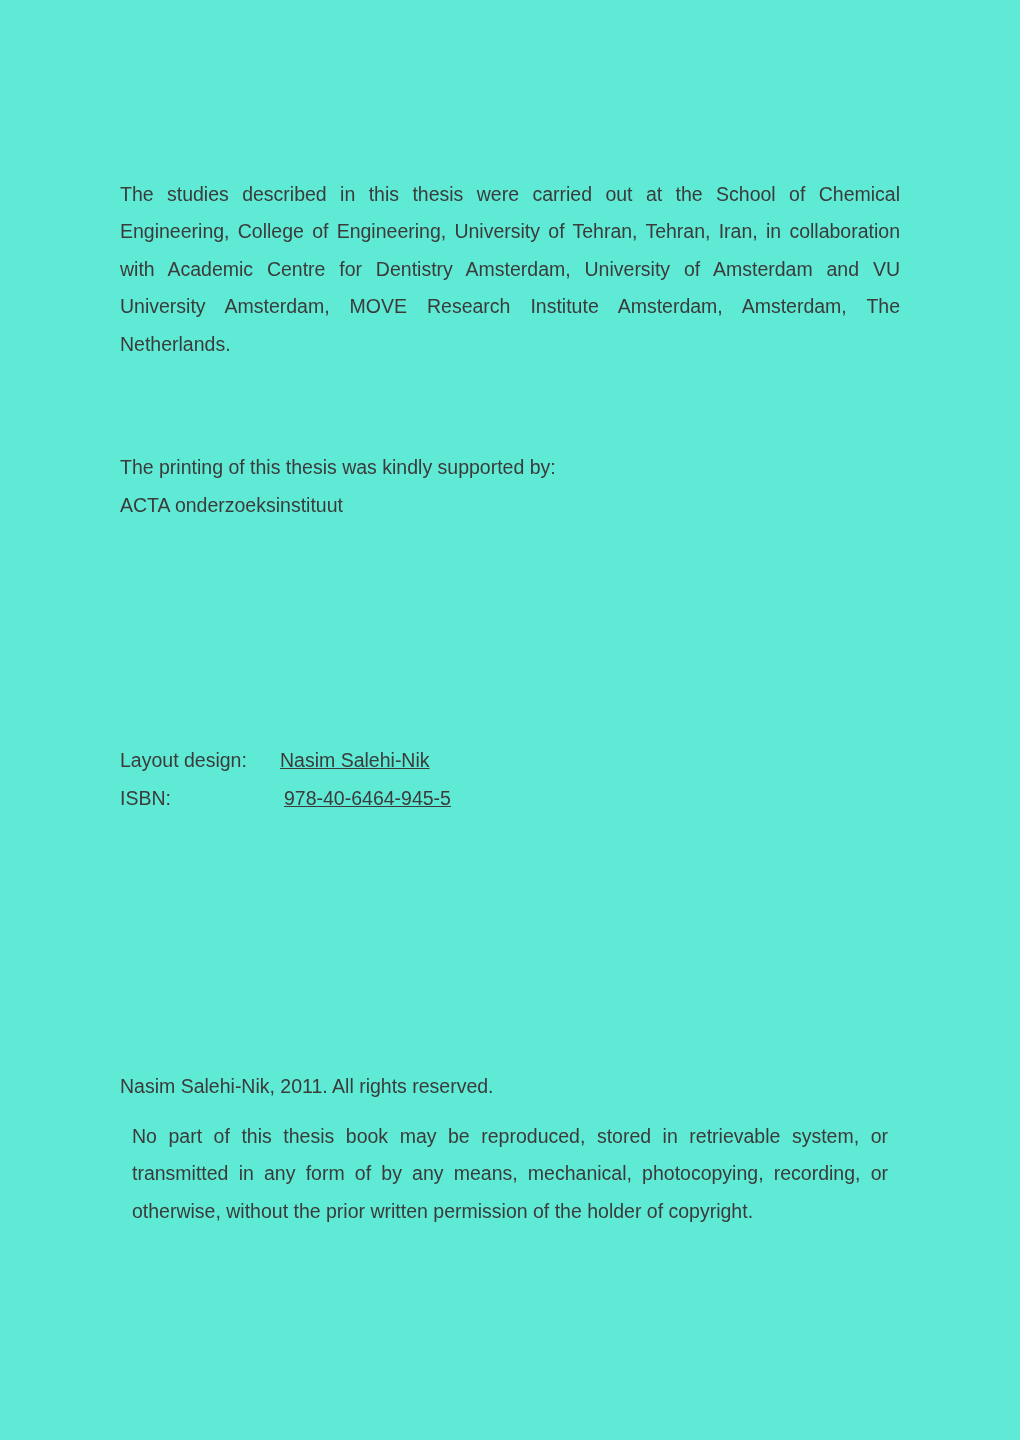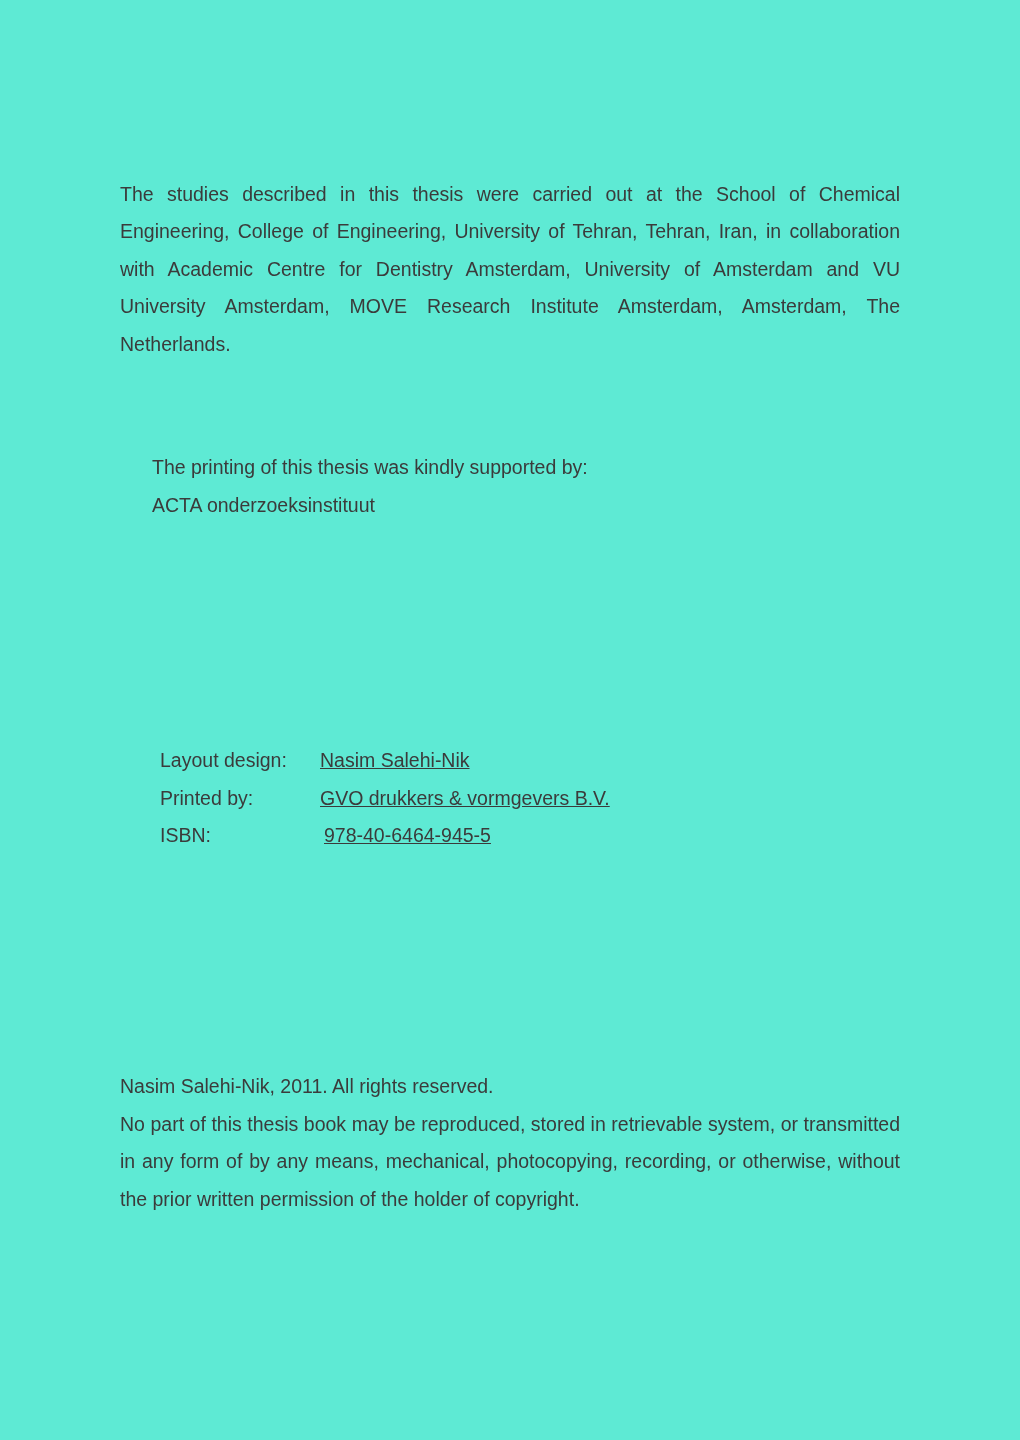--- a/index.html
+++ b/index.html
@@ -25,31 +25,30 @@
     position: absolute;
     left: 120px;
     width: 780px;
     line-height: 37.5px;
   }
   .justified {
     text-align: justify;
     text-justify: inter-word;
   }
   .block-affiliation { top: 156px; }
-  .block-support { top: 449px; margin-left: 32px; }
+  .block-support { top: 449px; }
   .block-colophon { top: 742px; }
   .block-copyright { top: 1068px; }
   .colophon-row {
     display: flex;
     line-height: 37.5px;
   }
   .colophon-label {
     width: 160px;
     flex: 0 0 160px;
-    margin-left: 40px;
   }
   .colophon-value {
     flex: 1 1 auto;
     text-decoration: underline;
   }
   .colophon-row.isbn .colophon-value {
     padding-left: 4px;
   }
 </style>
 </head>
@@ -62,28 +61,24 @@
   <div class="block block-support">
     <div>The printing of this thesis was kindly supported by:</div>
     <div>ACTA onderzoeksinstituut</div>
   </div>
 
   <div class="block block-colophon">
     <div class="colophon-row">
       <span class="colophon-label">Layout design:</span>
       <span class="colophon-value">Nasim Salehi-Nik</span>
     </div>
-    <div class="colophon-row">
-      <span class="colophon-label">Printed by:</span>
-      <span class="colophon-value">GVO drukkers &amp; vormgevers B.V.</span>
-    </div>
     <div class="colophon-row isbn">
       <span class="colophon-label">ISBN:</span>
       <span class="colophon-value">978-40-6464-945-5</span>
     </div>
   </div>
 
   <div class="block block-copyright">
     <div>Nasim Salehi-Nik, 2011. All rights reserved.</div>
-    <p class="justified" style="margin:0;">No part of this thesis book may be reproduced, stored in retrievable system, or transmitted in any form of by any means, mechanical, photocopying, recording, or otherwise, without the prior written permission of the holder of copyright.</p>
+    <p class="justified" style="margin:12px;">No part of this thesis book may be reproduced, stored in retrievable system, or transmitted in any form of by any means, mechanical, photocopying, recording, or otherwise, without the prior written permission of the holder of copyright.</p>
   </div>
 
 </div>
 
 </body></html>

